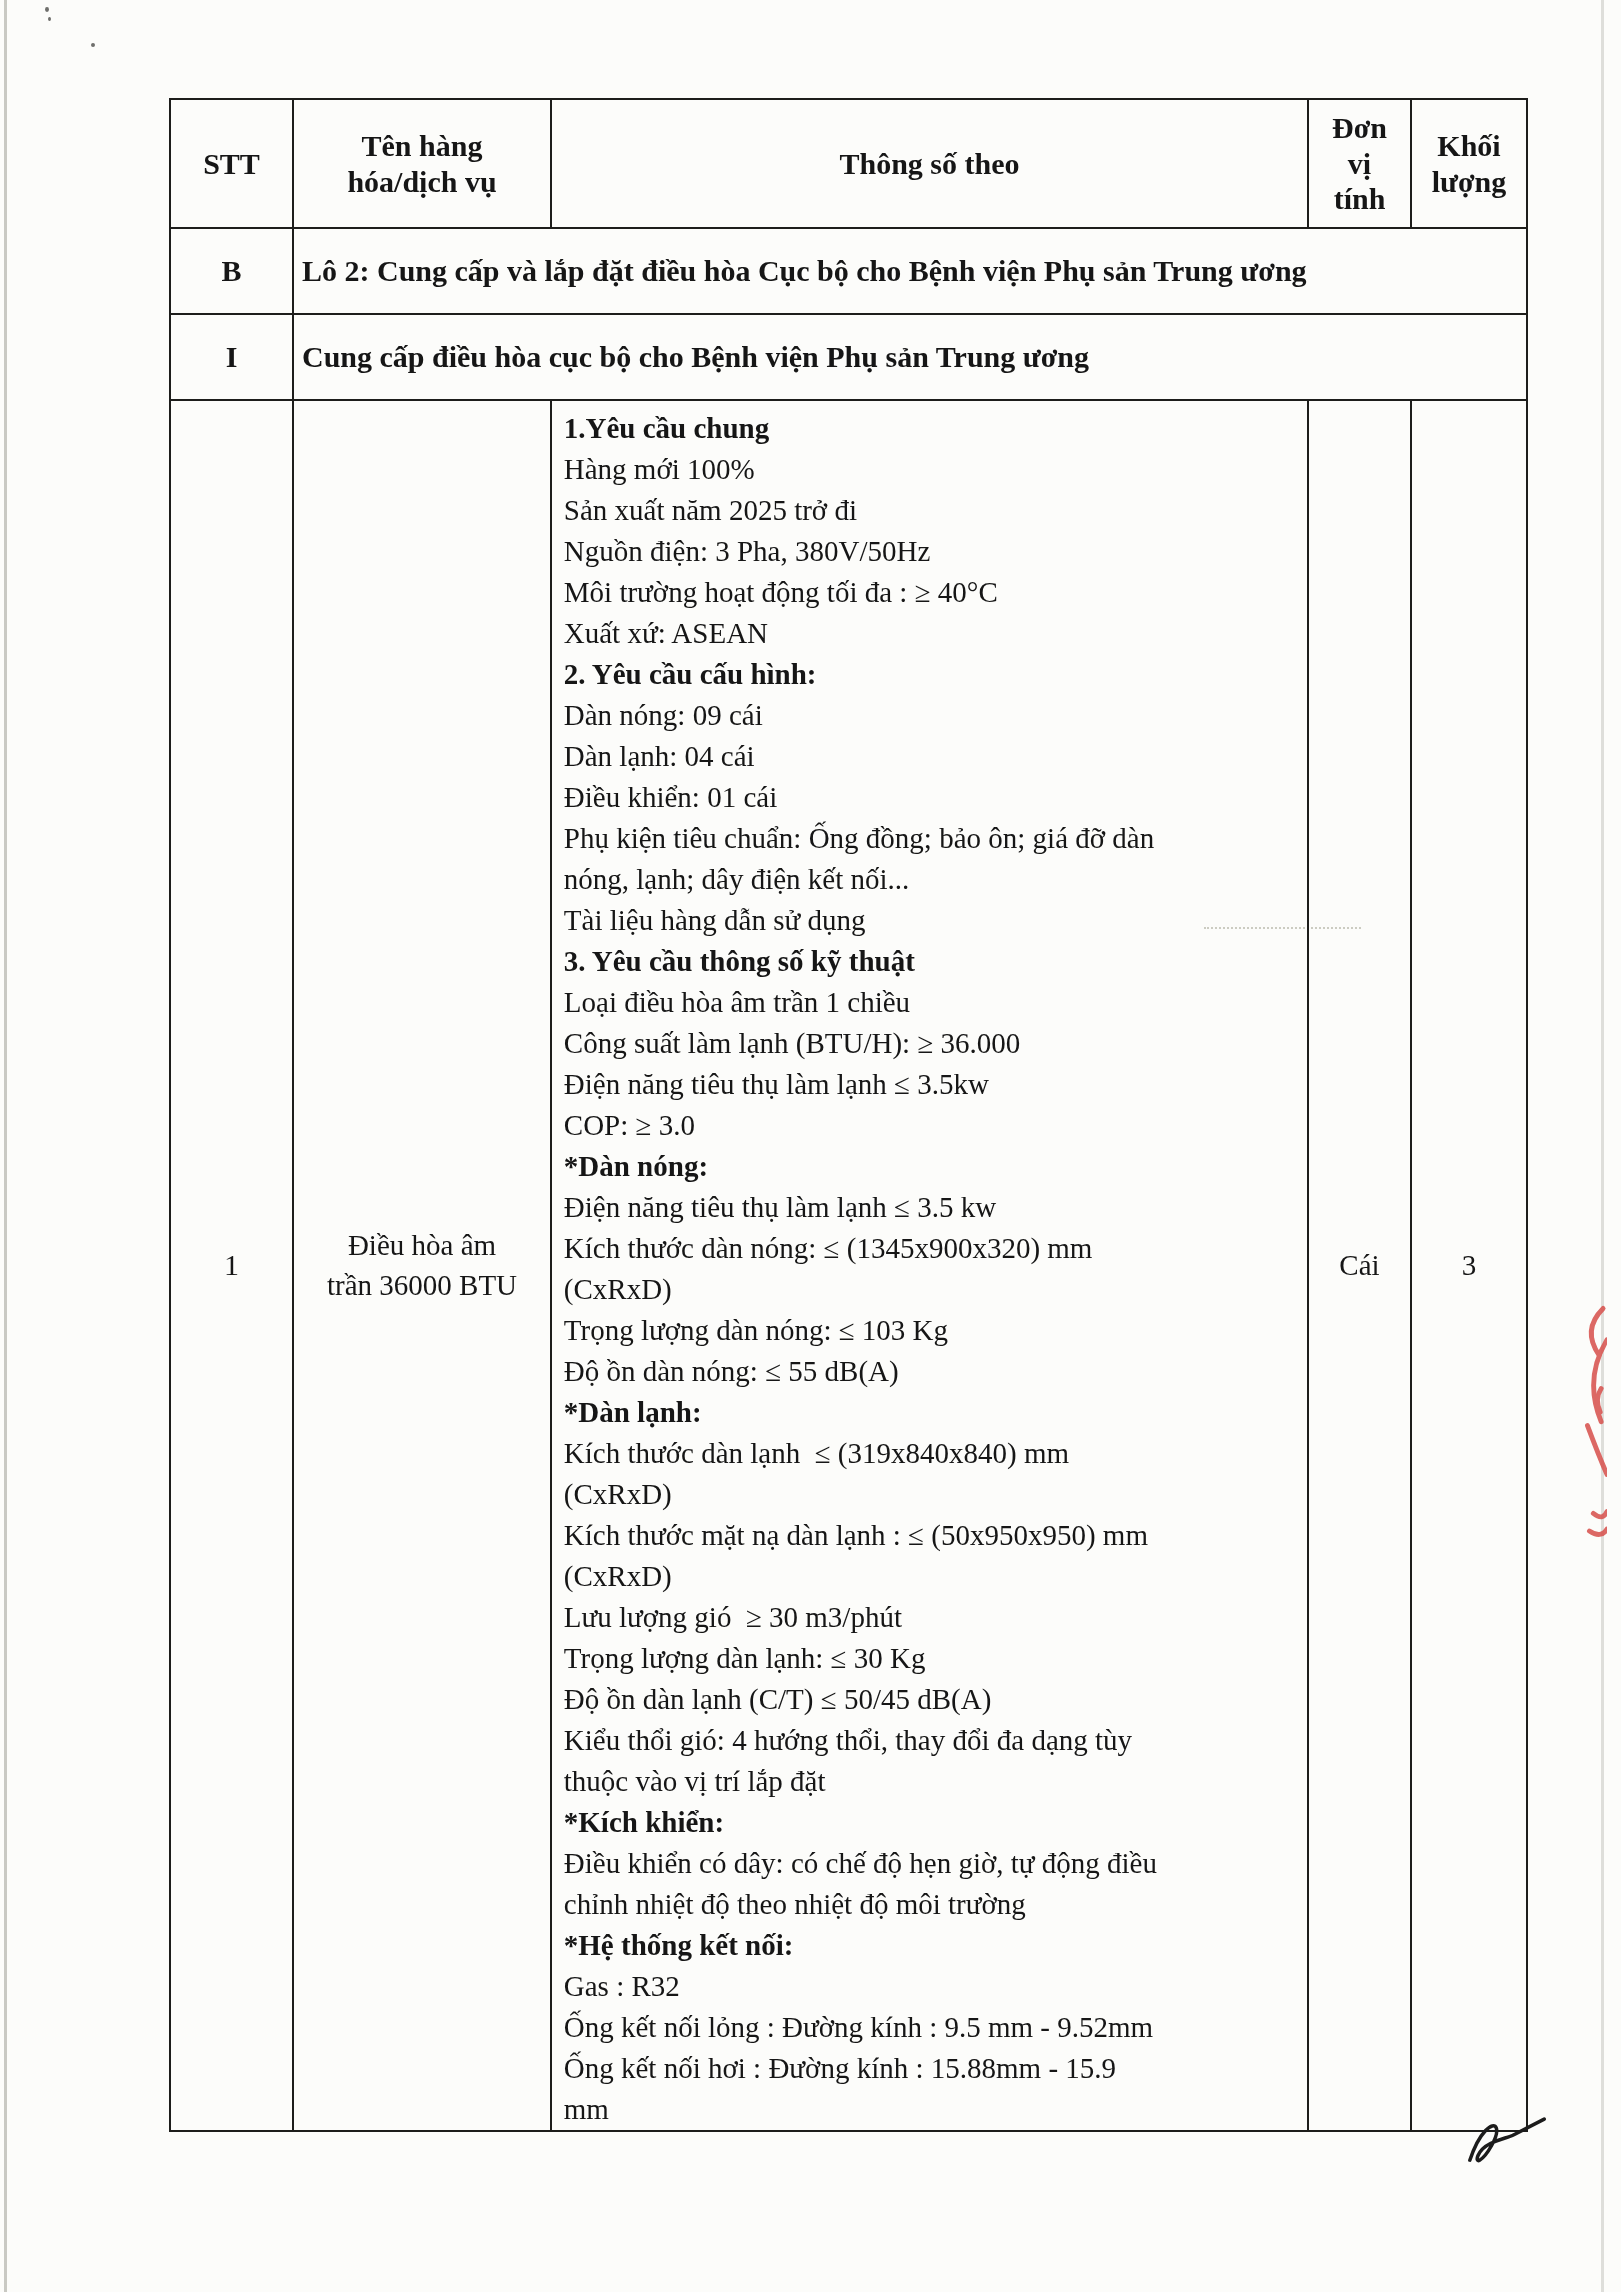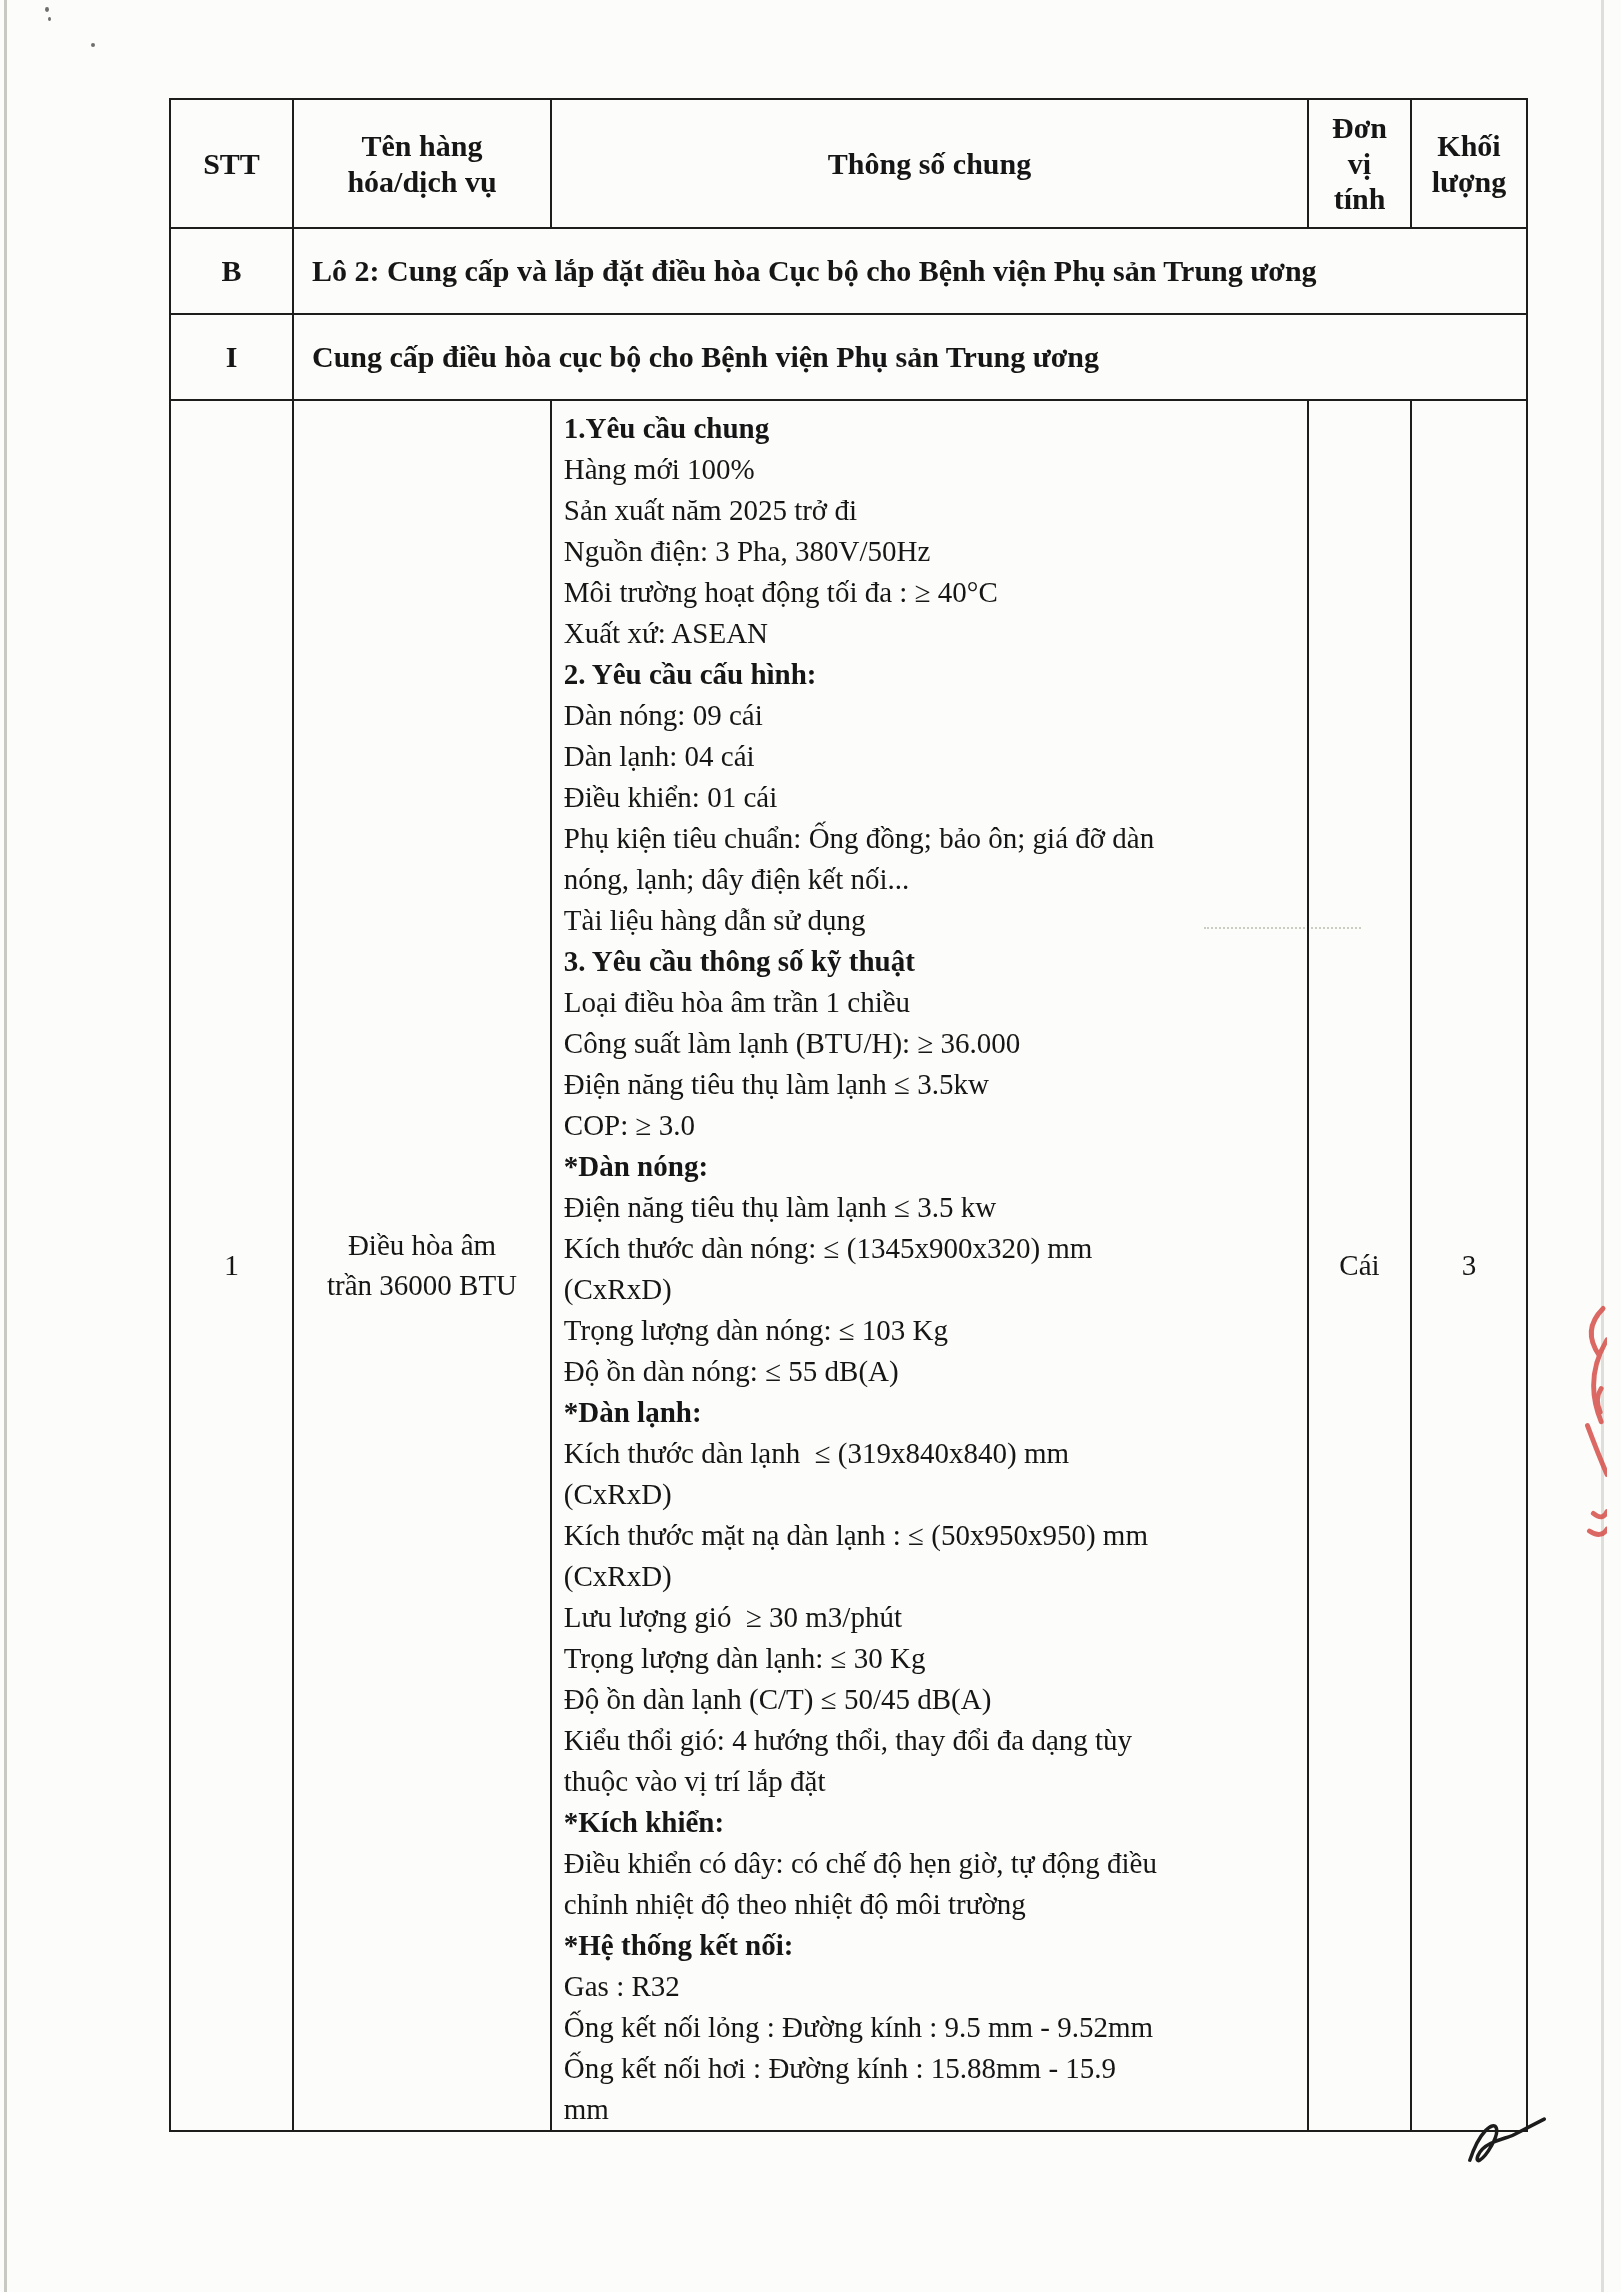--- a/index.html
+++ b/index.html
@@ -29,21 +29,21 @@
   table.doc td{border:2.9px solid #1d1d1b;vertical-align:middle;overflow:hidden;}
   tr.hdr{height:129px;}
   tr.sec{height:86px;}
   tr.item{height:1720px;}
   .th{
     font-weight:bold;font-size:30px;text-align:center;
     line-height:1.18;white-space:pre-line;
   }
   td.stt-cell{text-align:center;font-weight:bold;font-size:30px;}
   td.stt-plain{text-align:center;font-weight:normal;font-size:30px;}
-  td.sec-title{font-weight:bold;font-size:30px;padding-left:18px;}
+  td.sec-title{font-weight:bold;font-size:30px;padding-left:8px;}
   td.name-cell{
     text-align:center;font-size:29px;line-height:1.38;white-space:pre-line;
   }
   td.specs-cell{vertical-align:top;padding:6.9px 7.8px 0 11.8px;margin-left:16px;}
   .spec-line{white-space:pre;font-size:29px;line-height:41px;}
   .spec-line.bold{font-weight:bold;}
   td.unit-cell,td.qty-cell{text-align:center;font-size:29px;margin-top:16px;}
 
   .stamp{position:absolute;left:1566px;top:1302px;}
   .paraph{position:absolute;left:1462px;top:2115px;}
@@ -66,21 +66,21 @@
         <col style="width:258px">
         <col style="width:757px">
       <col style="width:103px">
         <col style="width:116px">
     </colgroup>
     <tbody>
         <tr class="hdr">
       <td class="th">STT</td>
       <td class="th">Tên hàng
 hóa/dịch vụ</td>
-      <td class="th">Thông số chung</td>
+      <td class="th">Thông số theo</td>
       <td class="th">Đơn
 vị
 tính</td>
       <td class="th">Khối
 lượng</td>
     </tr>
     <tr class="sec">
       <td class="stt-cell">B</td>
       <td class="sec-title" colspan="4">Lô 2: Cung cấp và lắp đặt điều hòa Cục bộ cho Bệnh viện Phụ sản Trung ương</td>
     </tr>

